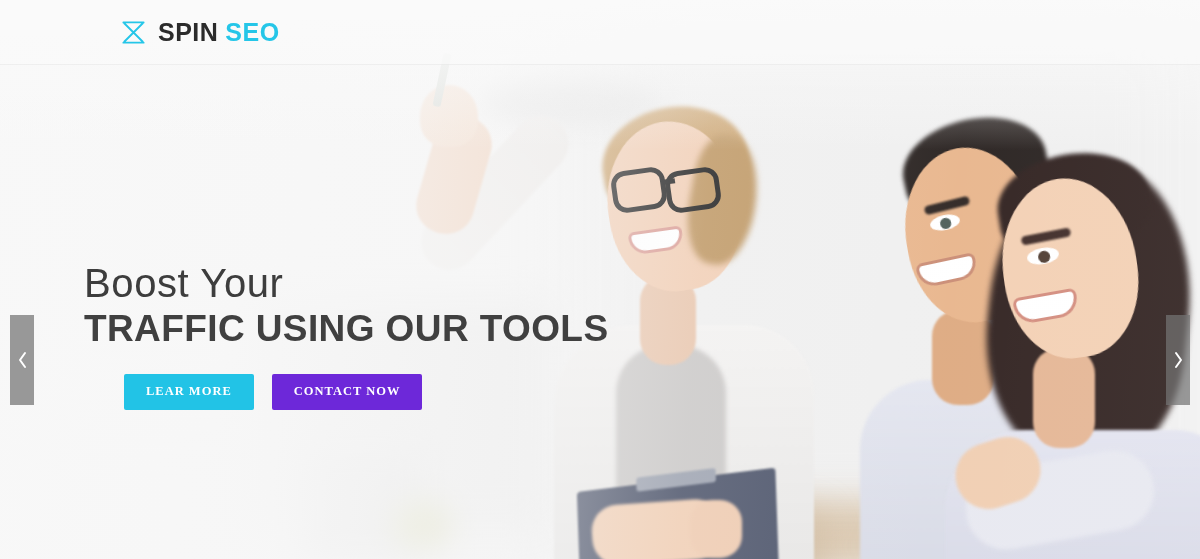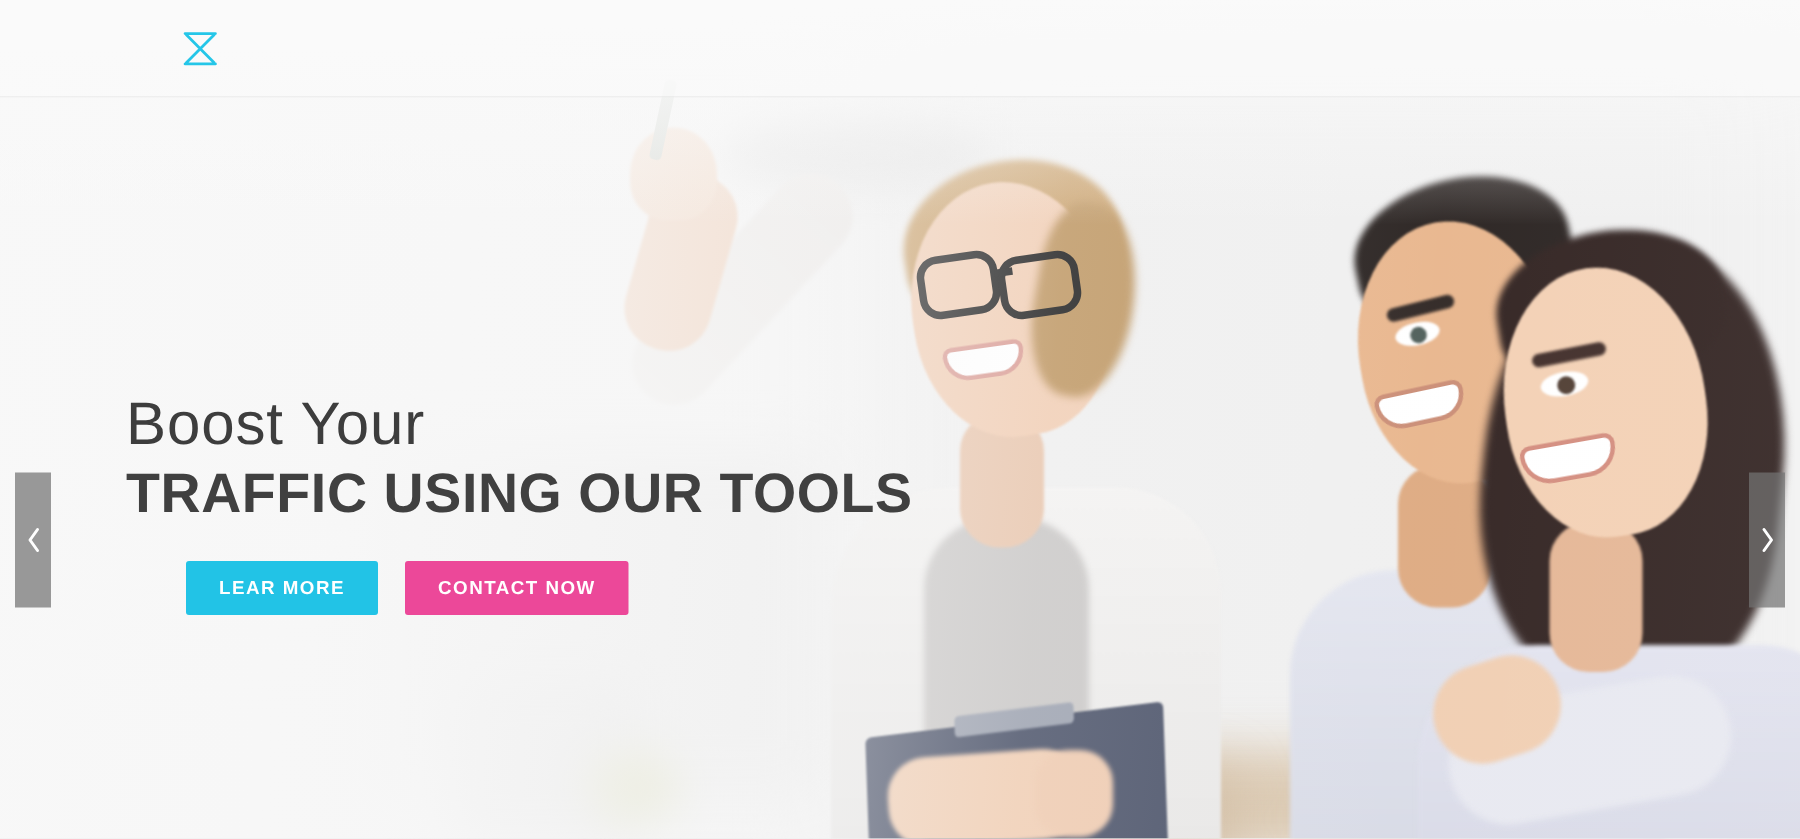--- a/index.html
+++ b/index.html
@@ -256,24 +256,24 @@
   }
   .hero-desc {
     margin-top:22px; margin-left:40px;
     font-size:14.5px; color:#8d8d8d; line-height:1.85; max-width:440px; font-weight:400;
   }
   .hero-btns { margin-top:24px; margin-left:40px; display:flex; gap:18px; }
   .btn {
     display:inline-flex; align-items:center; justify-content:center;
     height:36px; padding:17px 22px; border:none; cursor:pointer;
     font-size:12.5px; font-weight:bold; letter-spacing:1px;
-    font-family:Liberation Sans, sans-serif; border-radius:2px;
+    font-family:Liberation Serif, serif; border-radius:2px;
   }
   .btn-primary { background:#22c3e6; color:#ffffff; }
-  .btn-dark { background:#ec4899; color:#ffffff; }
+  .btn-dark { background:#6d28d9; color:#ffffff; }
 
   
   .slider-arrow {
     position:absolute; top:315px; width:24px; height:90px;
     background:rgba(115,115,115,0.72);
     display:flex; align-items:center; justify-content:center;
     cursor:pointer; z-index:25;
   }
   .arrow-left  { left:10px; }
   .arrow-right { right:10px; }
@@ -343,20 +343,23 @@
     <div class="veil"></div>
     <div class="veil-top"></div>
   </div>
 
   <div class="header">
 
     <a class="logo">
       <svg class="logo-mark" viewBox="0 0 32 32">
         <path d="M4 4 H28 M4 28 H28 M5 5 L27 27 M27 5 L5 27" stroke="#25c6e8" stroke-width="2.2" fill="none" stroke-linecap="round"></path>
       </svg>
+      <span class="logo-text">
+        <span class="logo-spin">SPIN</span><span class="logo-seo">SEO</span>
+      </span>
     </a>
 
   </div>
 
   <div class="hero-content">
     <div class="hero-sup">Boost Your</div>
     <div class="hero-title">TRAFFIC USING OUR TOOLS</div>
     <div class="hero-btns">
       <button class="btn btn-primary">LEAR MORE</button>
       <button class="btn btn-dark">CONTACT NOW</button>

